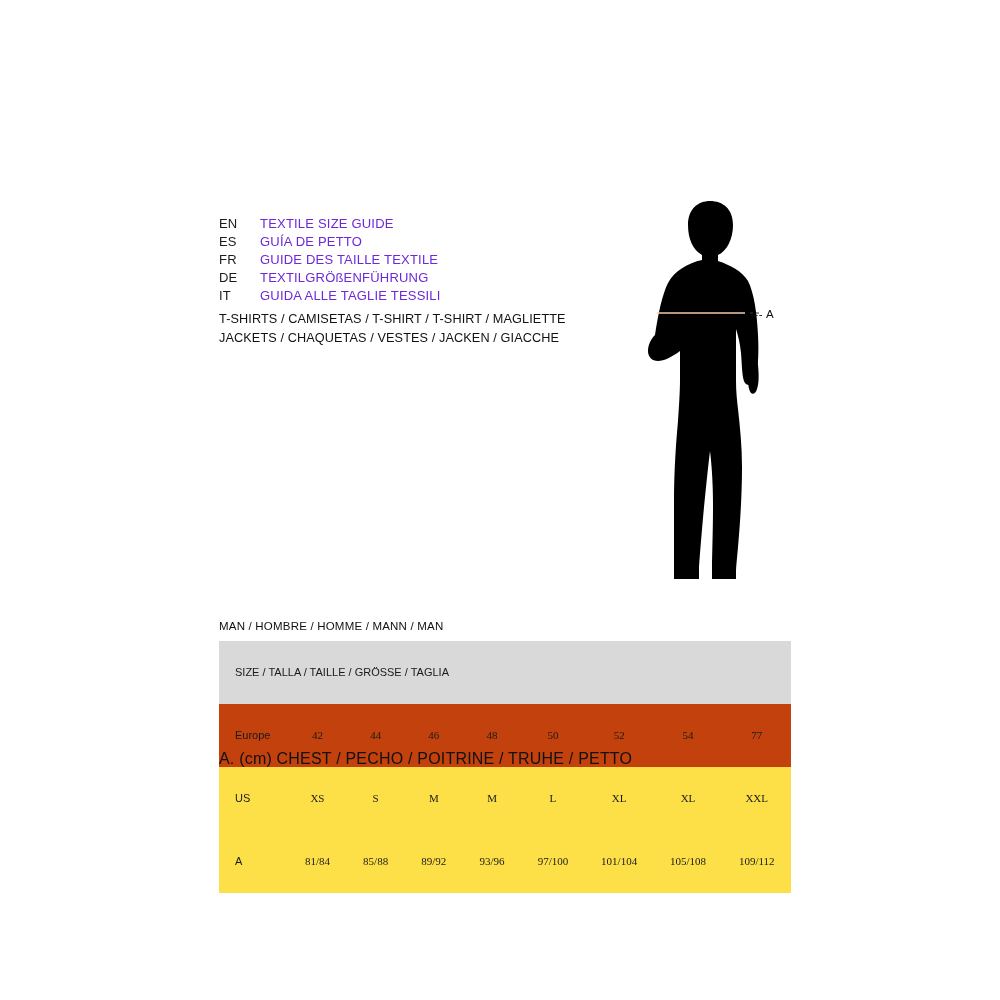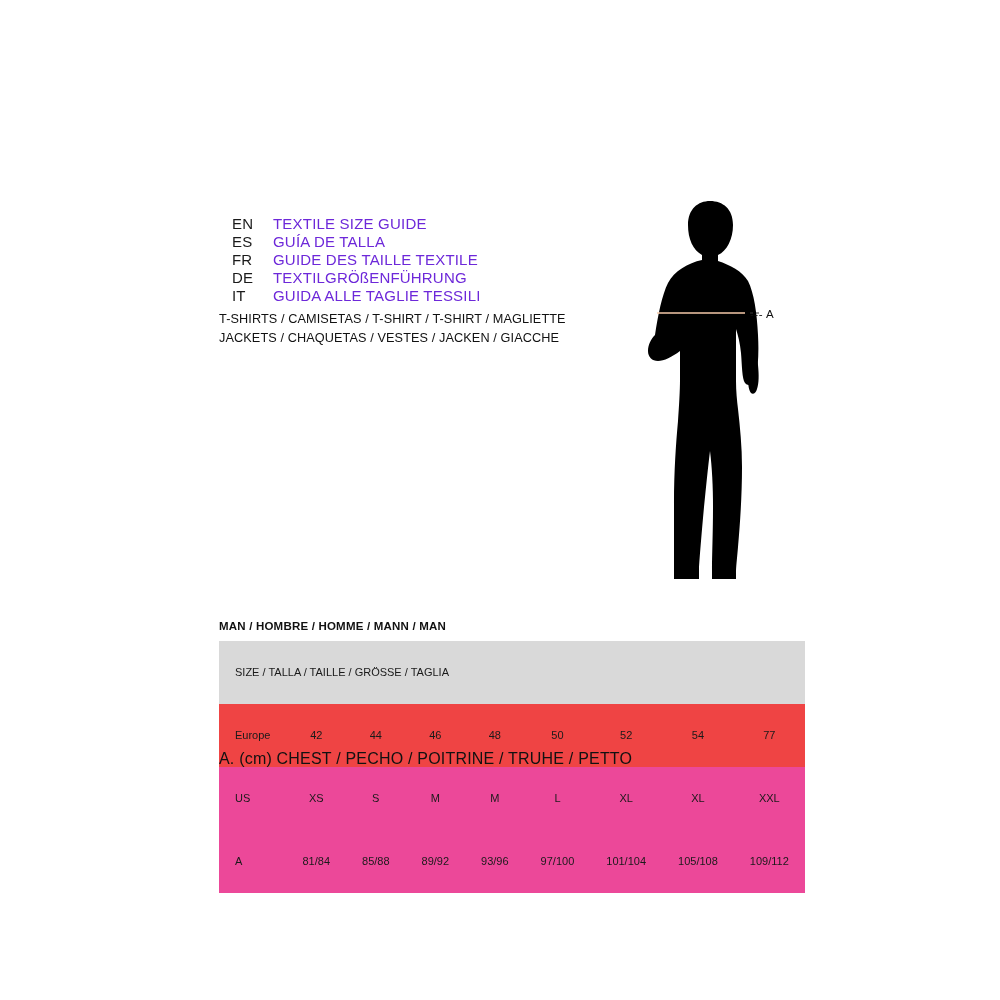--- a/index.html
+++ b/index.html
@@ -17,23 +17,23 @@
   }
 
   .page {
     position: absolute;
     inset: 0;
   }
 
   
   .lang-block {
     position: absolute;
-    left: 232px;
+    left: 219px;
     top: 215px;
-    font-size: 15px;
+    font-size: 13px;
     letter-spacing: 0.2px;
   }
   .lang-row {
     display: flex;
     align-items: baseline;
     height: 18px;
     line-height: 18px;
     white-space: nowrap;
   }
   .lang-code {
@@ -81,21 +81,21 @@
     color: #111111;
     letter-spacing: .5px;
   }
 
   
   .table-title {
     position: absolute;
     left: 219px;
     top: 620px;
     font-size: 11.5px;
-    font-weight: bold;
+    font-weight: normal;
     color: #111111;
     letter-spacing: .2px;
   }
 
   table.size-table {
     position: absolute;
     left: 219px;
     top: 641px;
     width: 572px;
     border-collapse: collapse;
@@ -105,41 +105,42 @@
   table.size-table td {
     padding: 16px;
     height: 31px;
     line-height: 19px;
     vertical-align: middle;
   }
   .row-head {
     background: #d9d9d9;
   }
   .row-alt {
-    background: #ec4899;
+    background: #fde047;
   }
   .row-white {
-    background: #ef4444;
+    background: #c2410c;
   }
   td.label-cell {
     width: 90px;
     padding-left: 3px;
     text-align: left;
     white-space: nowrap;
   }
   td.hdr-cell {
     padding-left: 3px;
     text-align: left;
     white-space: nowrap;
     font-weight: normal;
   }
   td.val-cell {
     width: 60px;
     text-align: center;
     white-space: nowrap;
+    font-family: Liberation Serif, serif;
   }
 
   .table-foot {
     position: absolute;
     left: 219px;
     top: 750px;
     font-size: 16px;
     color: #111111;
     letter-spacing: .2px;
   }
@@ -149,21 +150,21 @@
 
 <div class="page">
 
   <div class="lang-block">
     <div class="lang-row">
       <span class="lang-code">EN</span>
       <span class="lang-text">TEXTILE SIZE GUIDE</span>
     </div>
     <div class="lang-row">
       <span class="lang-code">ES</span>
-      <span class="lang-text">GUÍA DE TALLA</span>
+      <span class="lang-text">GUÍA DE PETTO</span>
     </div>
     <div class="lang-row">
       <span class="lang-code">FR</span>
       <span class="lang-text">GUIDE DES TAILLE TEXTILE</span>
     </div>
     <div class="lang-row">
       <span class="lang-code">DE</span>
       <span class="lang-text">TEXTILGRÖßENFÜHRUNG</span>
     </div>
     <div class="lang-row">

